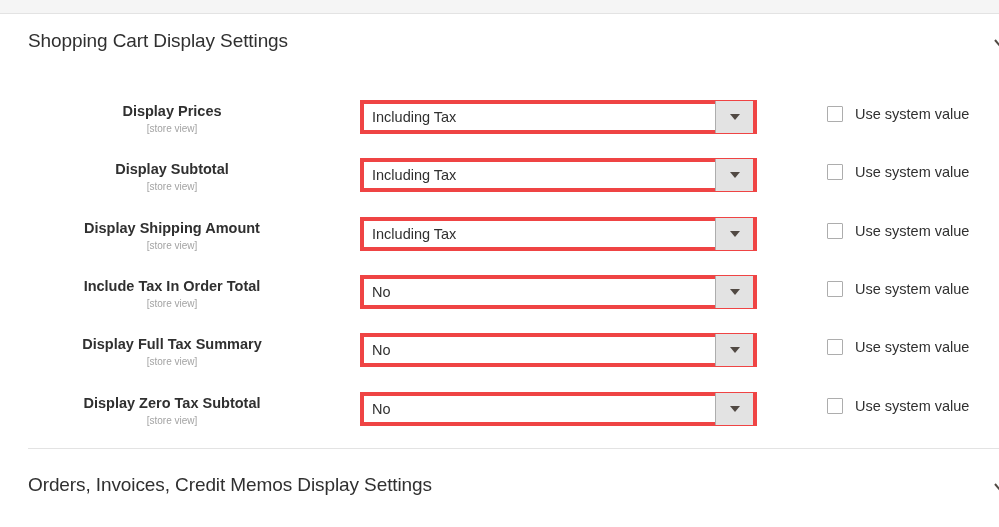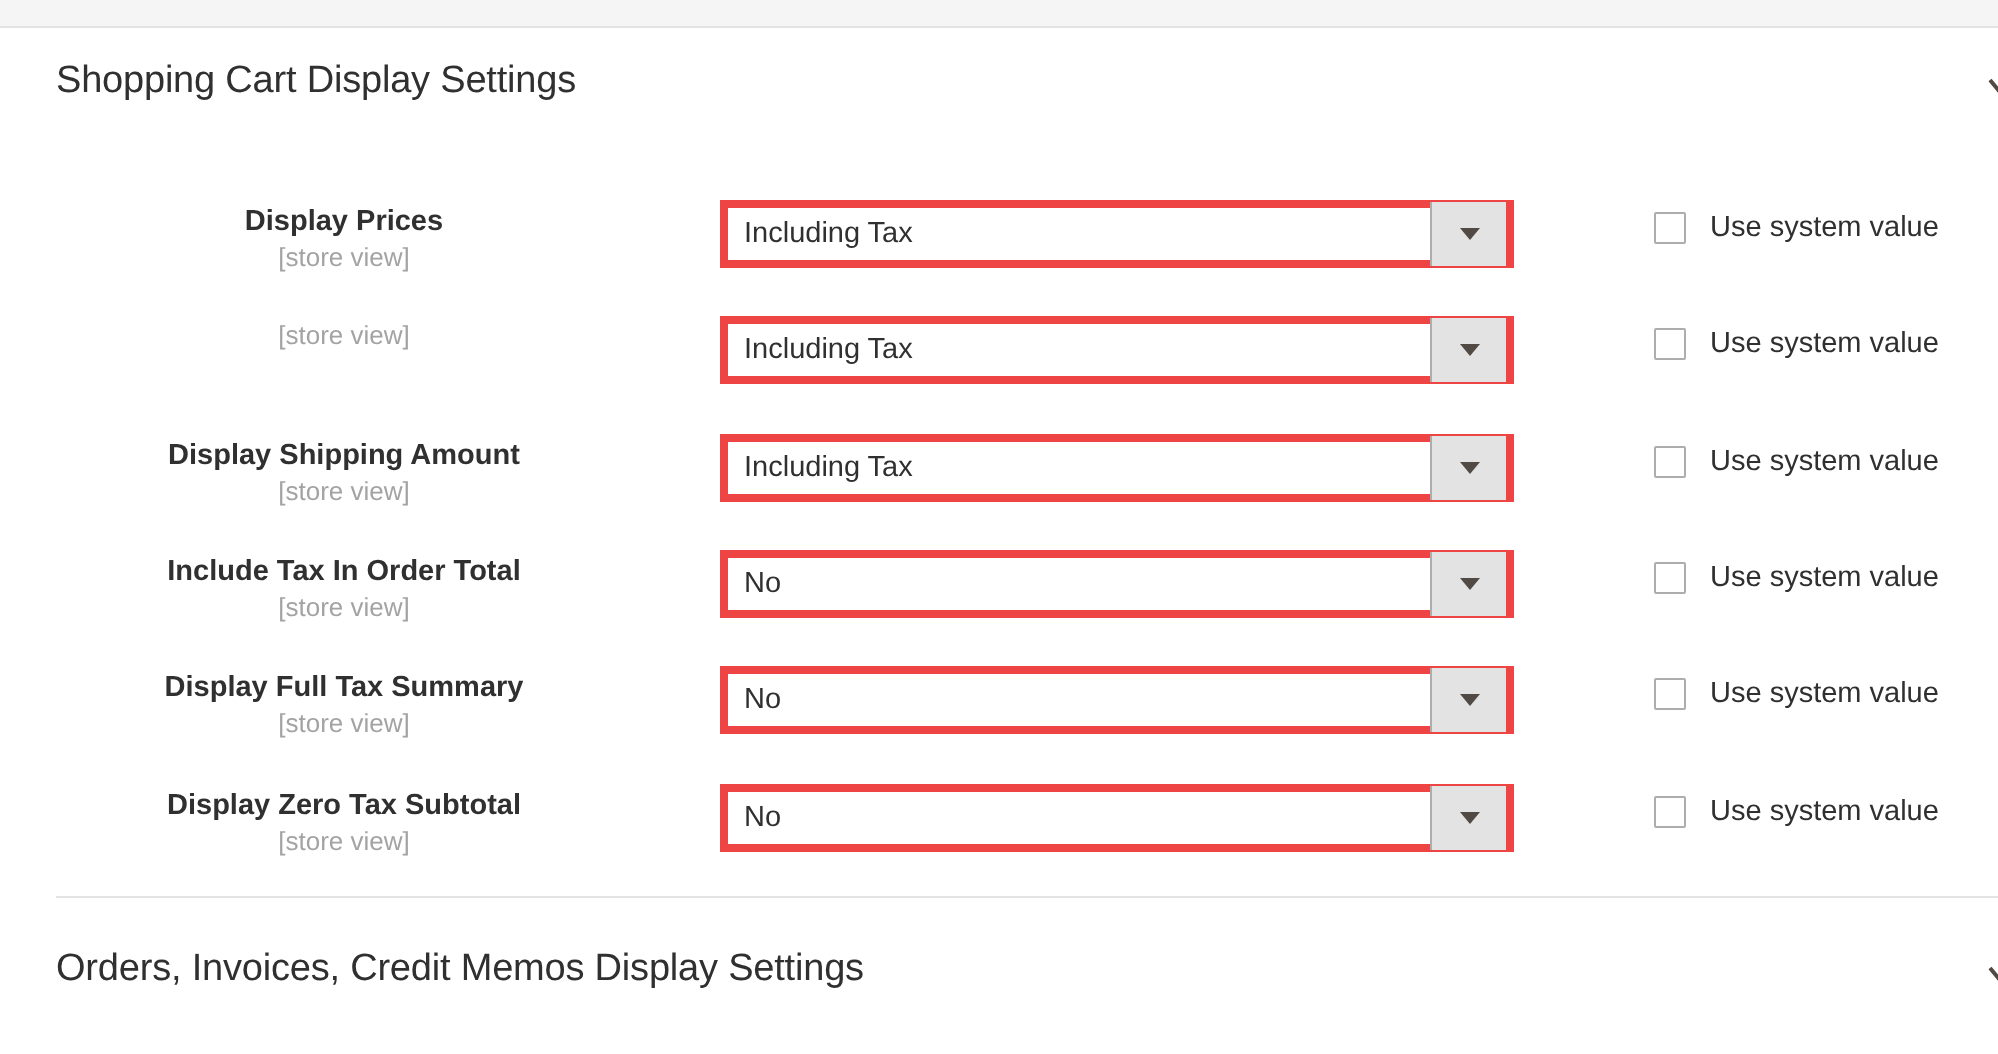--- a/index.html
+++ b/index.html
@@ -74,21 +74,21 @@
   .field-label {
     display: block;
     font-size: 14.5px;
     font-weight: bold;
     color: #303030;
     line-height: 19px;
     white-space: nowrap;
   }
   .field-scope {
     display: block;
-    font-size: 13px;
+    font-size: 10px;
     color: #a3a3a3;
     line-height: 15px;
     white-space: nowrap;
   }
 
   
   .select-box {
     position: absolute;
     left: 360px;
     top: -2px;
@@ -185,20 +185,21 @@
         </span>
     </div>
     <div class="sysval">
       <span class="checkbox"></span>
       <span class="sysval-label">Use system value</span>
     </div>
   </div>
 
   <div class="form-row" style="top:160px;">
     <div class="label-wrap">
+      <span class="field-label">Display Subtotal</span>
       <span class="field-scope">[store view]</span>
     </div>
     <div class="select-box">
       <span class="select-value">Including Tax</span>
       <span class="select-arrow">
           <span class="tri"></span>
         </span>
     </div>
     <div class="sysval">
       <span class="checkbox"></span>

